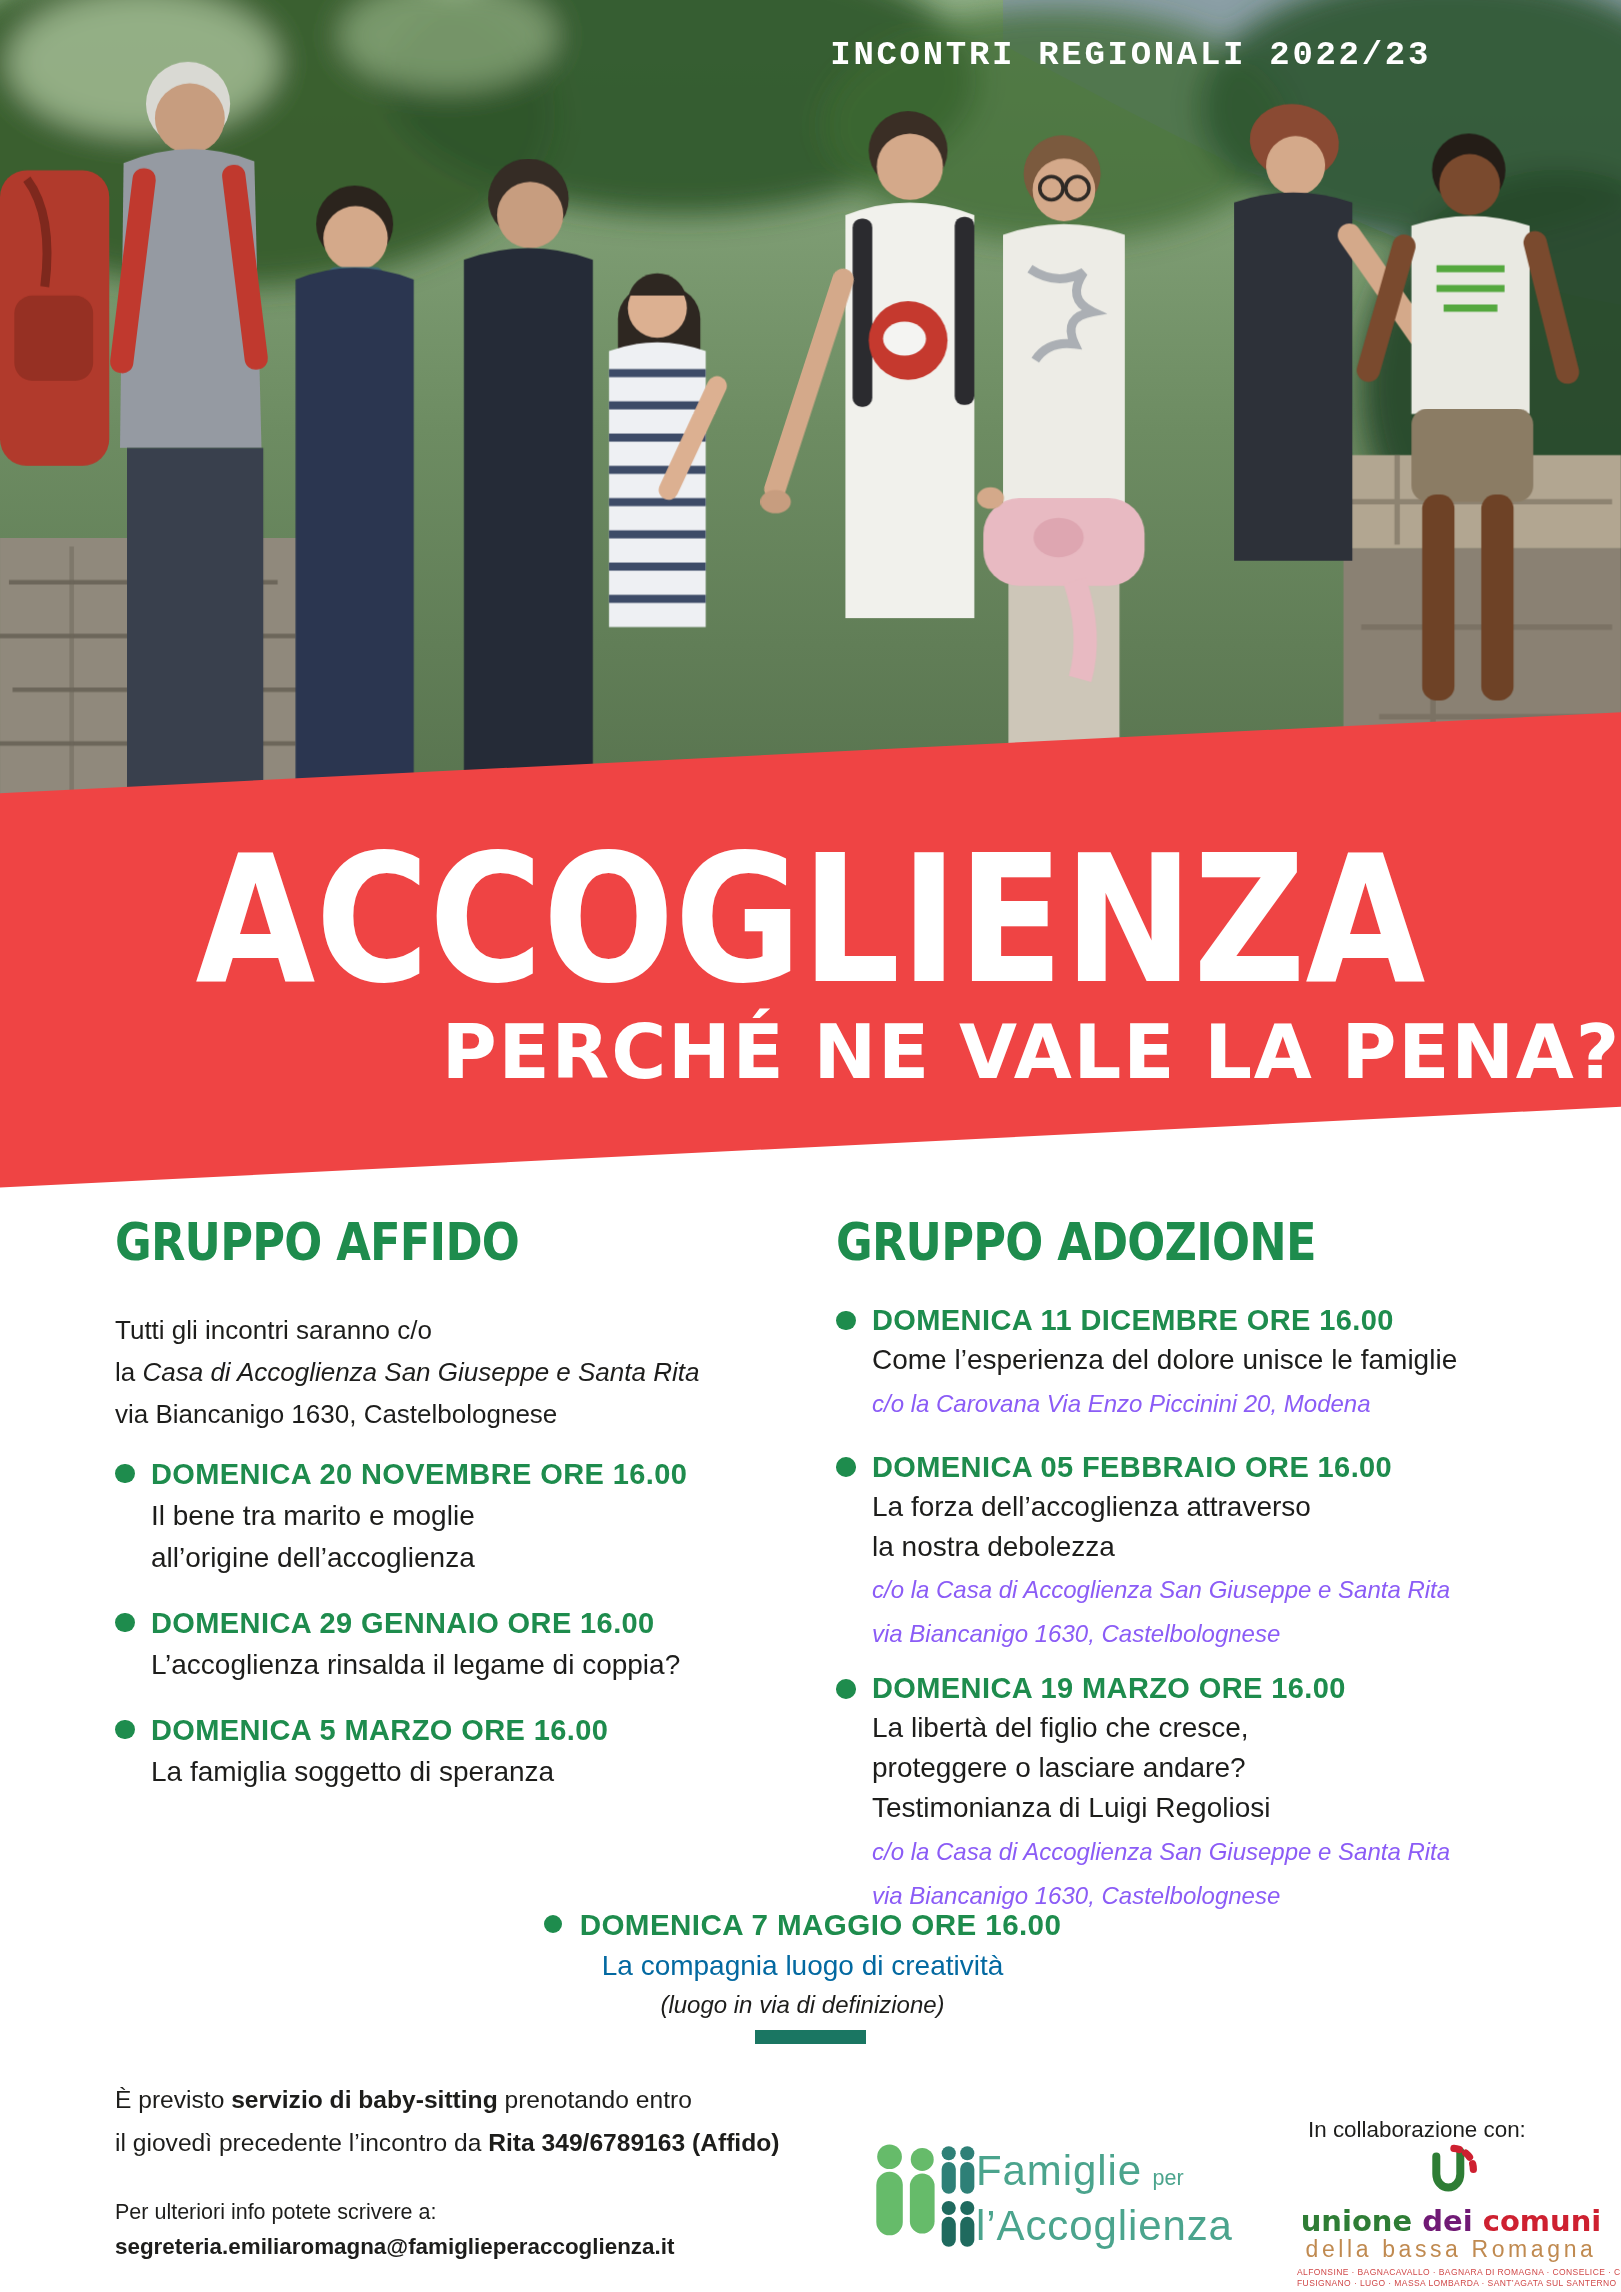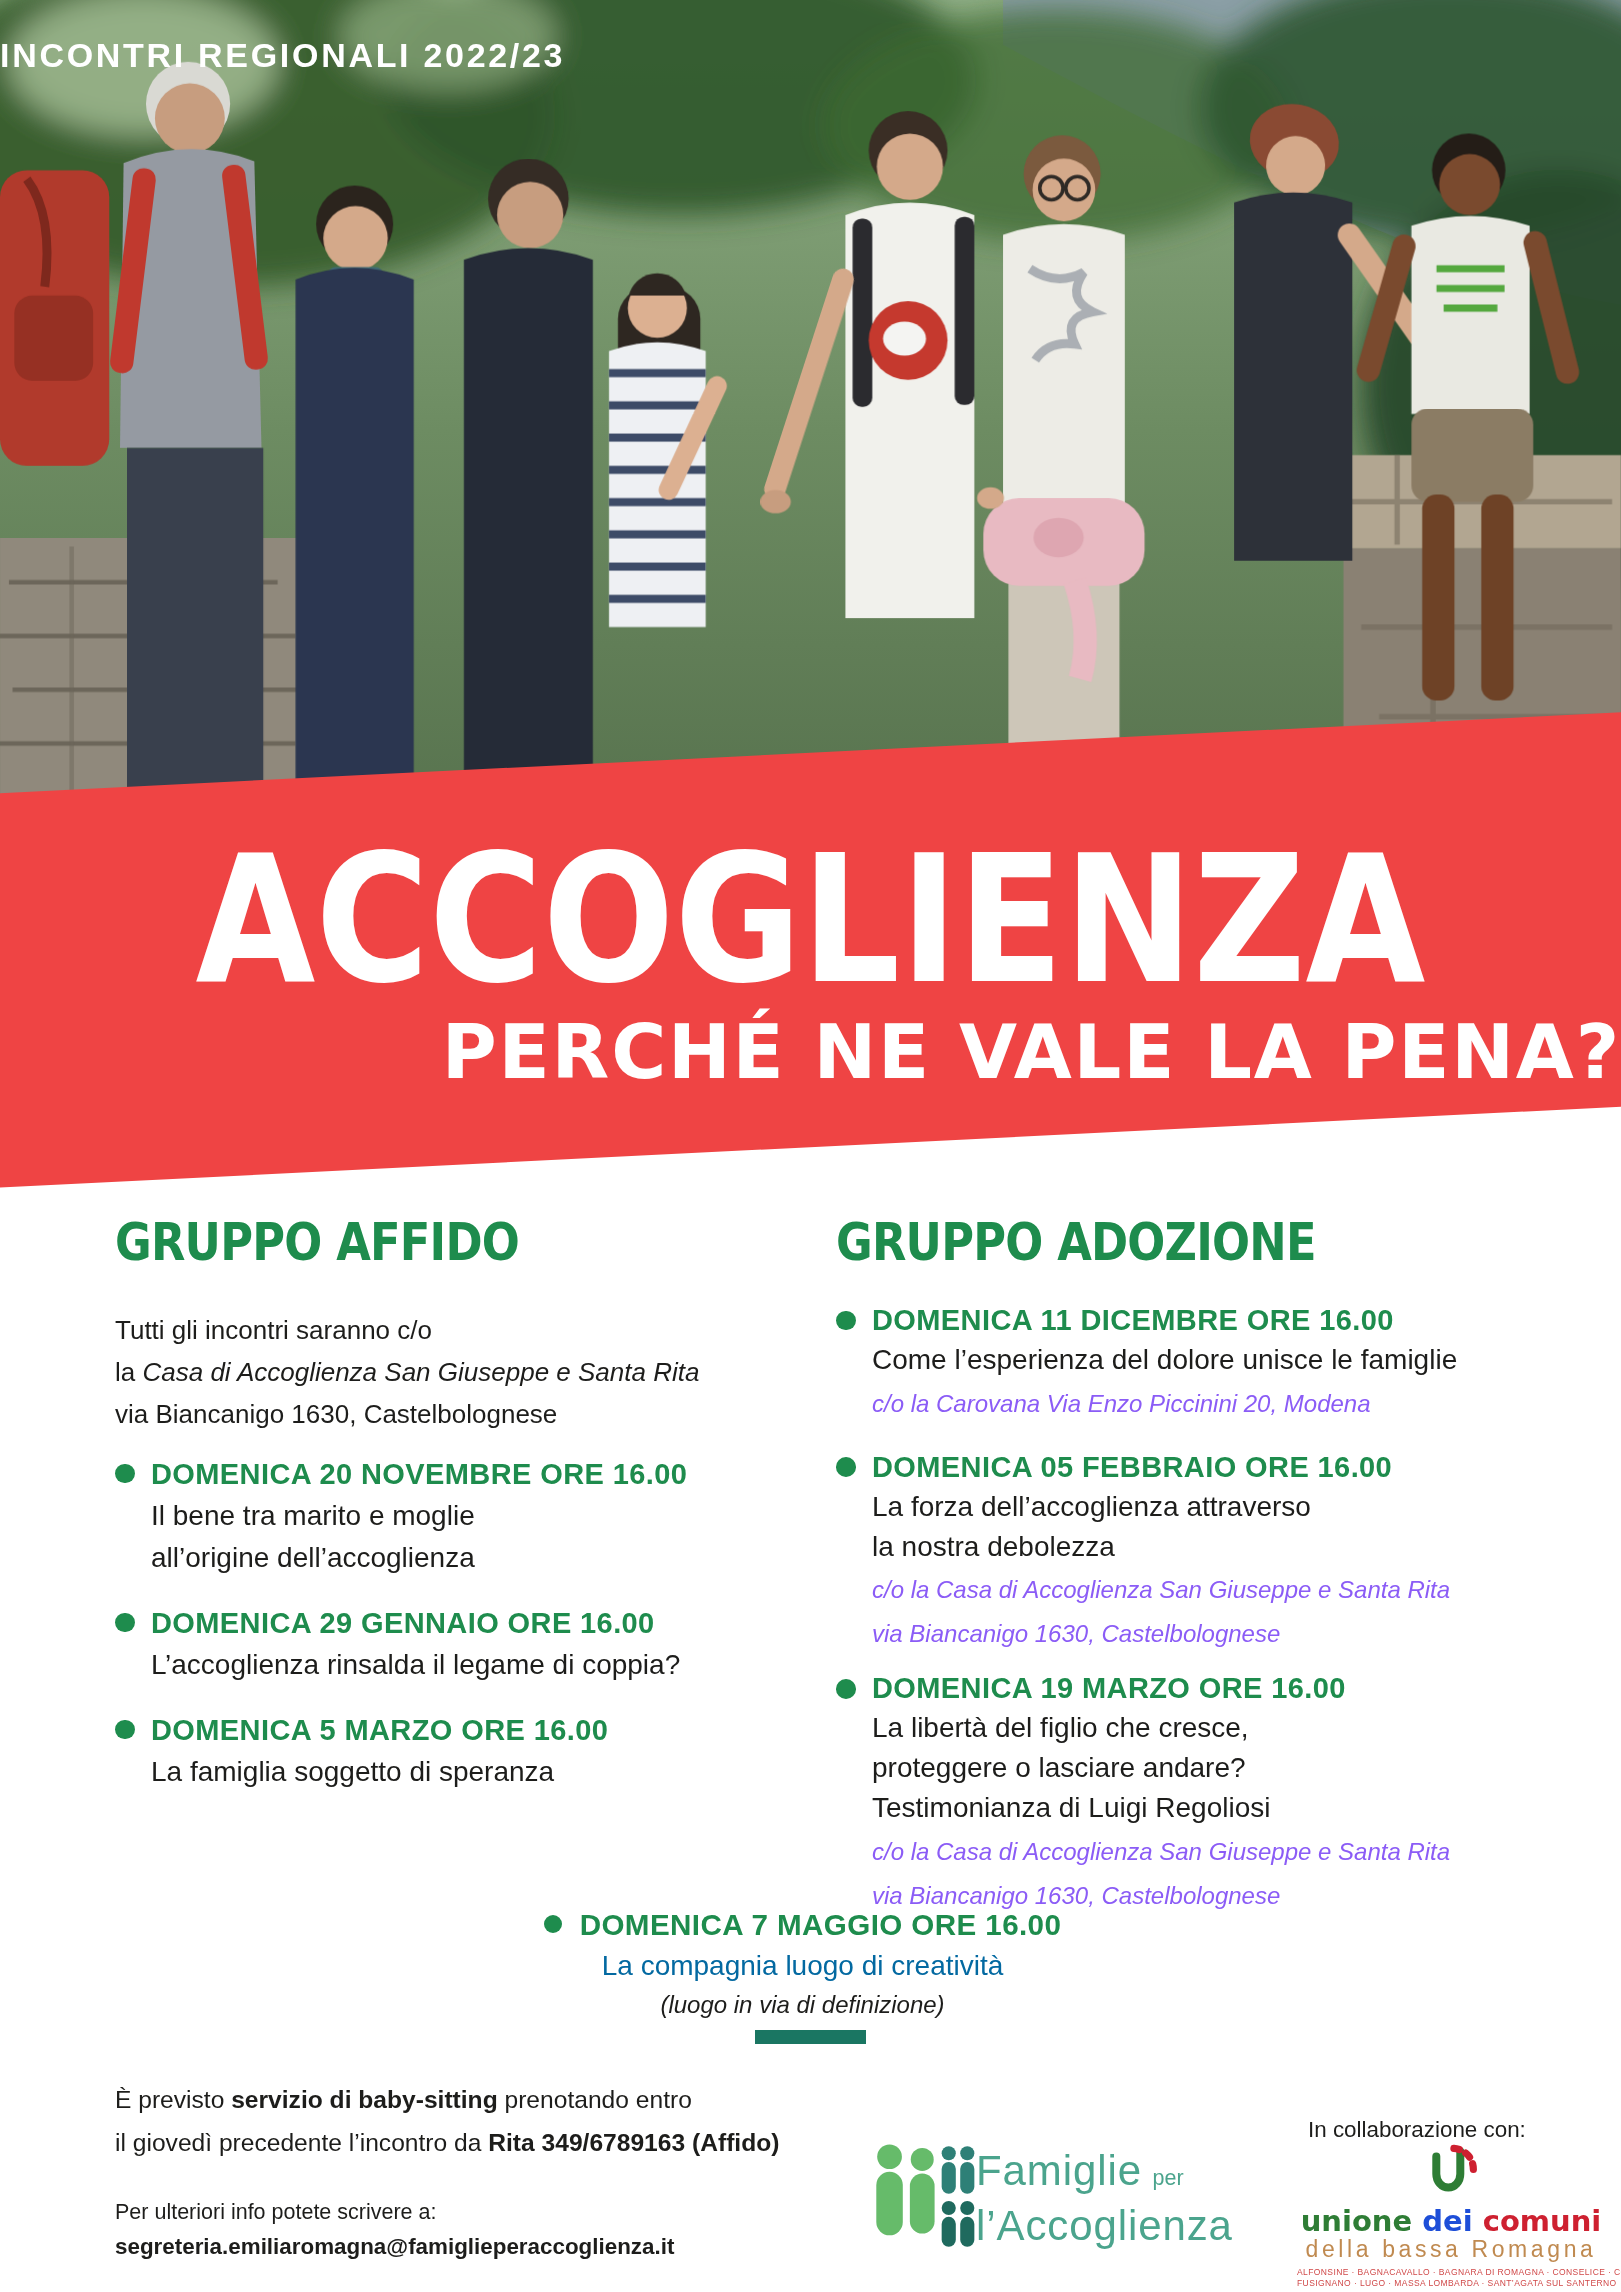--- a/index.html
+++ b/index.html
@@ -4,22 +4,22 @@
 <style>
   html,body{margin:0;padding:0;background:#ffffff;}
   .poster{
     position:relative;width:1621px;height:2293px;background:#ffffff;overflow:hidden;
     font-family:"Liberation Sans", sans-serif;color:#1d1d1b;
   }
   
   .photo{position:absolute;left:0;top:0;width:1621px;height:860px;overflow:hidden;}
   .photo svg{display:block;width:1621px;height:860px;}
   .top-title{
-    position:absolute;left:0;top:36px;width:1431px;text-align:left;
-    font-family:Liberation Sans, sans-serif;font-weight:700;font-size:34px;
+    position:absolute;left:0;top:36px;width:1431px;text-align:right;
+    font-family:Liberation Mono, monospace;font-weight:700;font-size:34px;
     letter-spacing:2.7px;color:#ffffff;z-index:3;
   }
   
   .band{
     position:absolute;left:0;top:699px;width:1621px;height:493px;background:#ef4444;
     clip-path:polygon(0 19.1%,100% 2.7%,100% 82.7%,0 99.1%);z-index:2;
   }
   .band-title{
     position:absolute;left:0;top:134px;width:1621px;text-align:center;color:#ffffff;
     font-family:"DejaVu Sans", sans-serif;font-weight:800;font-size:176px;line-height:176px;
@@ -65,21 +65,21 @@
   .logo-fam{position:absolute;left:871px;top:2142px;width:106px;height:109px;}
   .logo-fam-text{position:absolute;left:976px;top:2148px;color:#4BA48D;line-height:45px;white-space:nowrap;}
   .fam1{font-size:42px;letter-spacing:0.9px;}
   .fam-per{font-size:21.5px;margin-left:10.7px;}
   .fam2{font-size:42px;letter-spacing:0.9px;}
   .collab{position:absolute;left:1308px;top:2117px;font-size:22.4px;color:#1d1d1b;white-space:nowrap;}
   .logo-uni{position:absolute;left:1297px;top:2142px;width:308px;text-align:center;}
   .uni-mark{width:81px;height:64px;margin:0 auto;display:block;}
   .uni-line1{font-family:"DejaVu Sans", sans-serif;font-weight:700;font-size:29px;line-height:30px;white-space:nowrap;}
   .uni-w1{color:#2E7D35;}
-  .uni-w2{color:#1d4ed8;}
+  .uni-w2{color:#701a75;}
   .uni-w3{color:#CE2030;}
   .uni-line2{font-size:23px;line-height:27px;color:#C08A50;letter-spacing:3.6px;white-space:nowrap;}
   .uni-tiny{font-size:8.5px;line-height:11.6px;color:#D04848;letter-spacing:0.4px;white-space:nowrap;margin-top:3.6px;}
   .uni-tiny2{font-size:8.5px;line-height:11.6px;color:#D04848;letter-spacing:0.4px;white-space:nowrap;}
 </style>
 </head>
 <body>
 
 <div class="poster">
 

